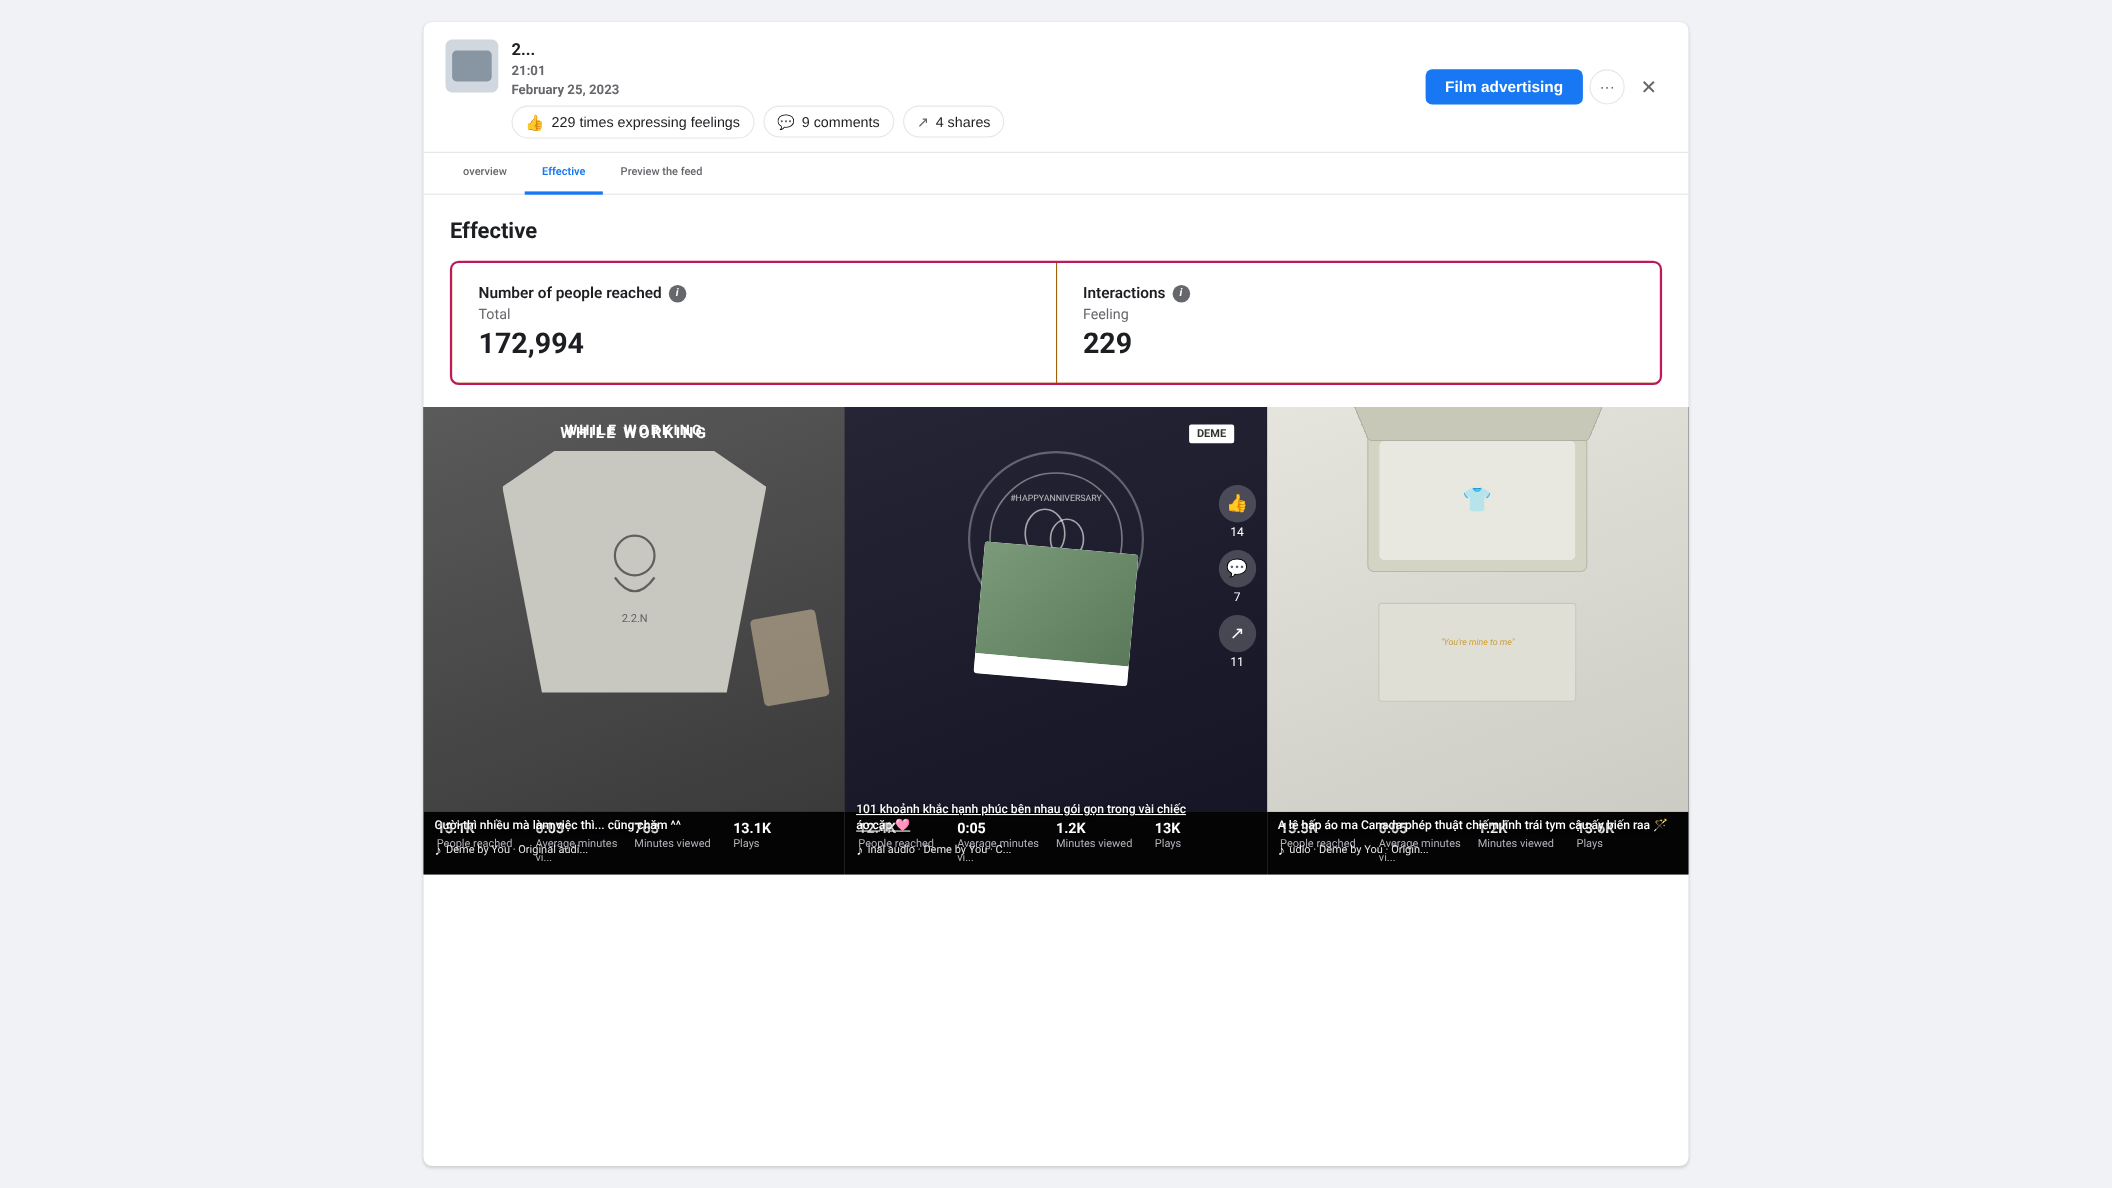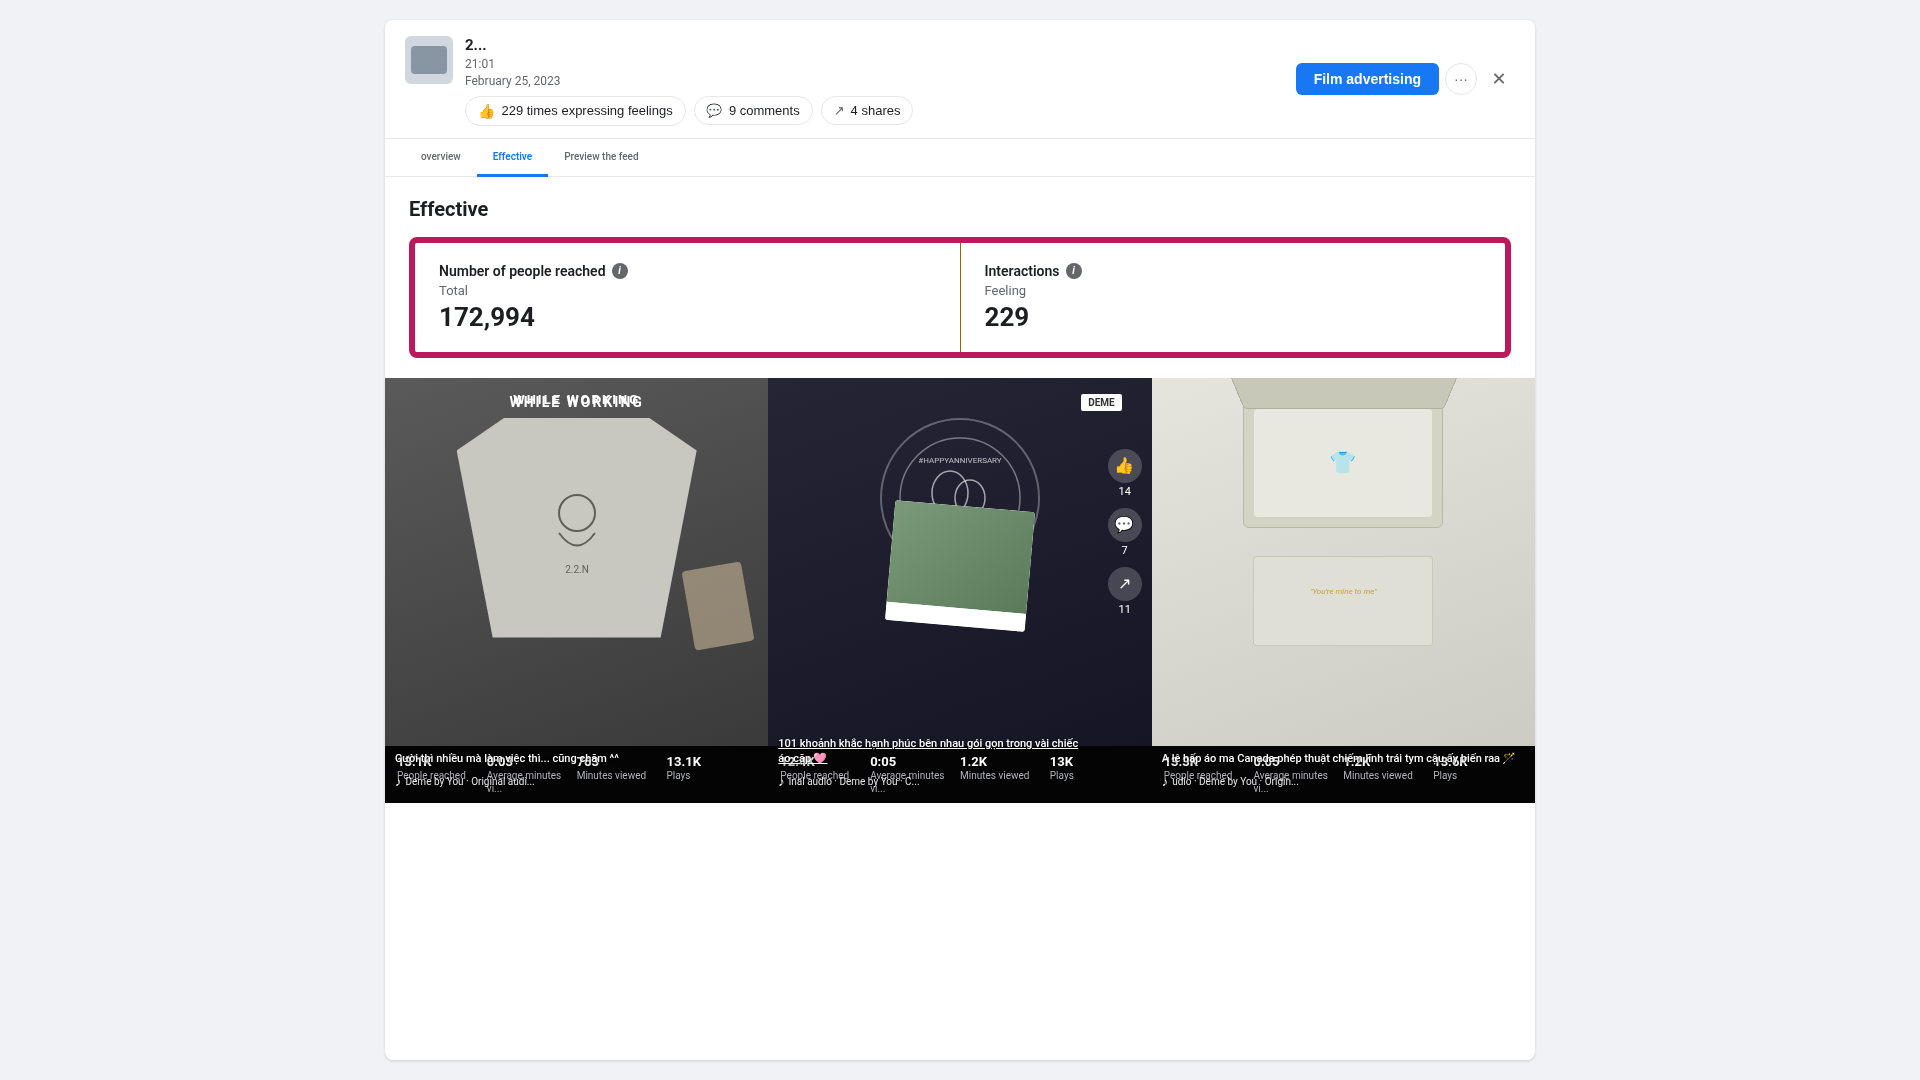--- a/index.html
+++ b/index.html
@@ -64,20 +64,21 @@
       font-weight: 700;
       font-size: 15px;
       color: #1c1e21;
       margin-bottom: 2px;
     }
 
     .post-meta {
       font-size: 12px;
       color: #65676b;
       line-height: 1.4;
+      font-weight: bold;
     }
 
     .post-actions {
       display: flex;
       align-items: center;
       gap: 8px;
       margin-top: 6px;
     }
 
     .action-btn {
@@ -180,21 +181,21 @@
       font-weight: 700;
       color: #1c1e21;
       margin-bottom: 16px;
     }
 
     .stats-grid {
       display: grid;
       grid-template-columns: 1fr 1fr;
       gap: 1px;
       background: #a16207;
-      border: 6px solid #be185d;
+      border: 2px solid #be185d;
       border-radius: 8px;
       overflow: hidden;
     }
 
     .stat-card {
       background: white;
       padding: 20px 24px;
     }
 
     .stat-label {

